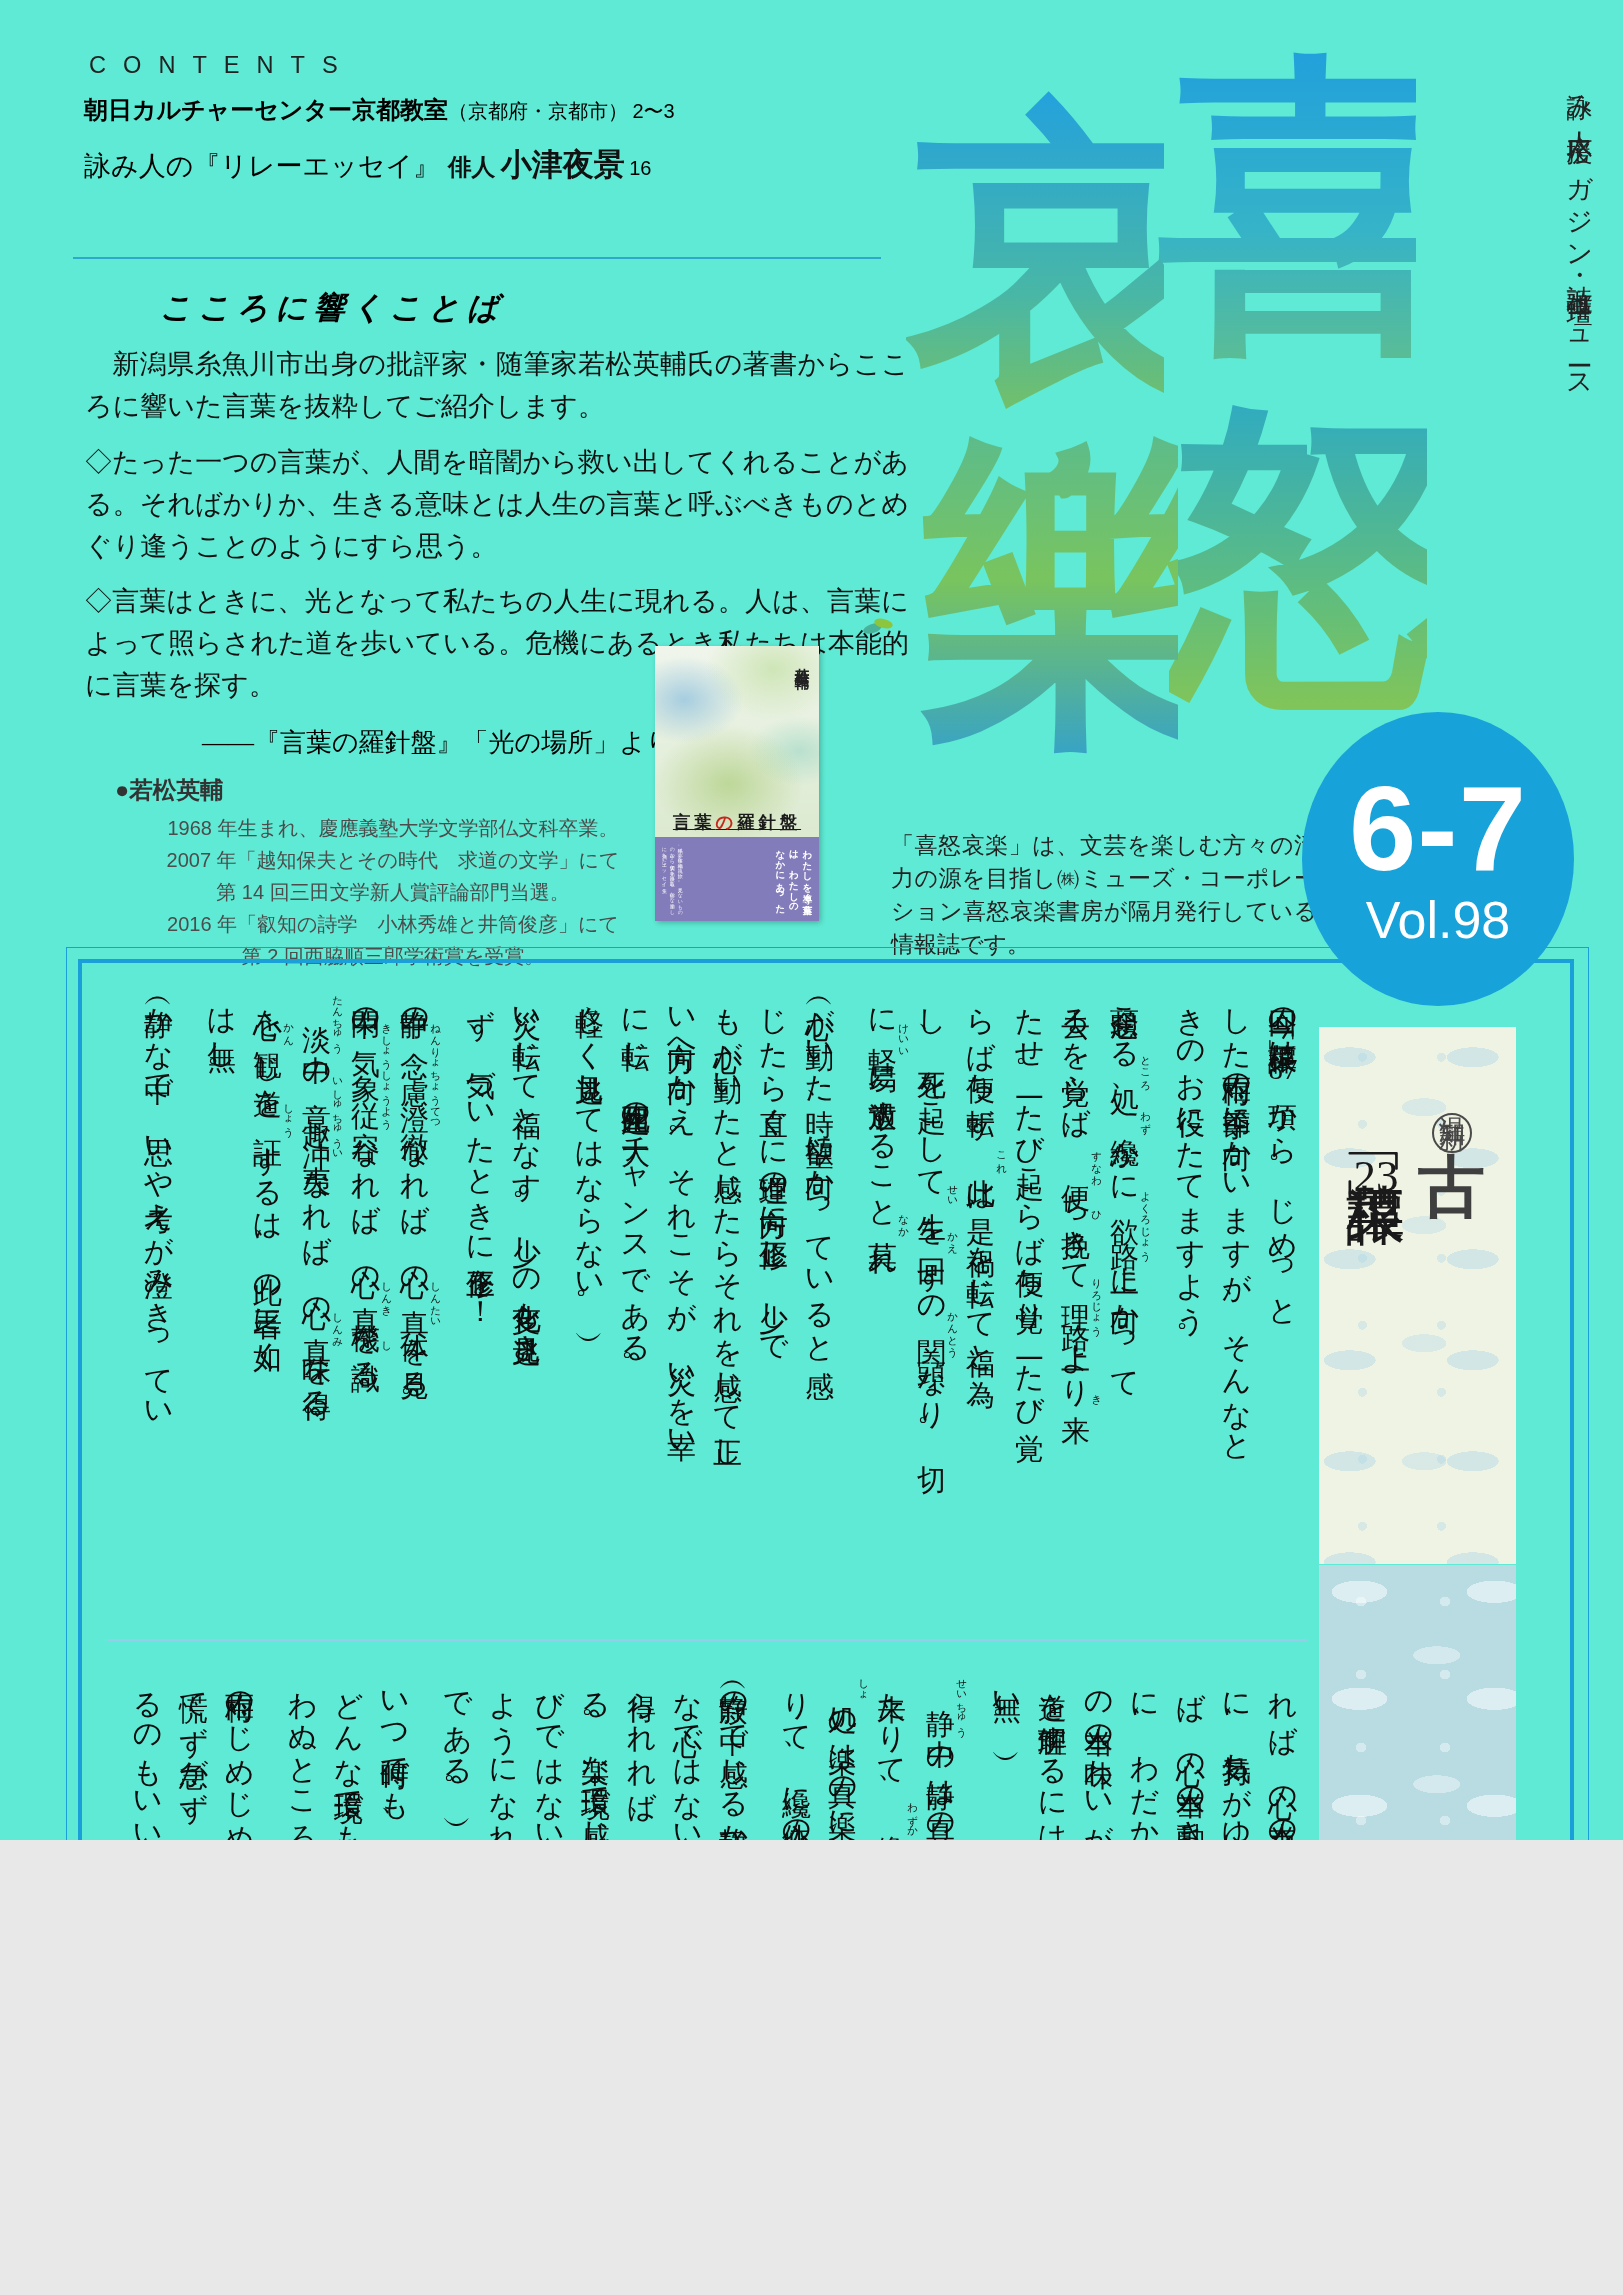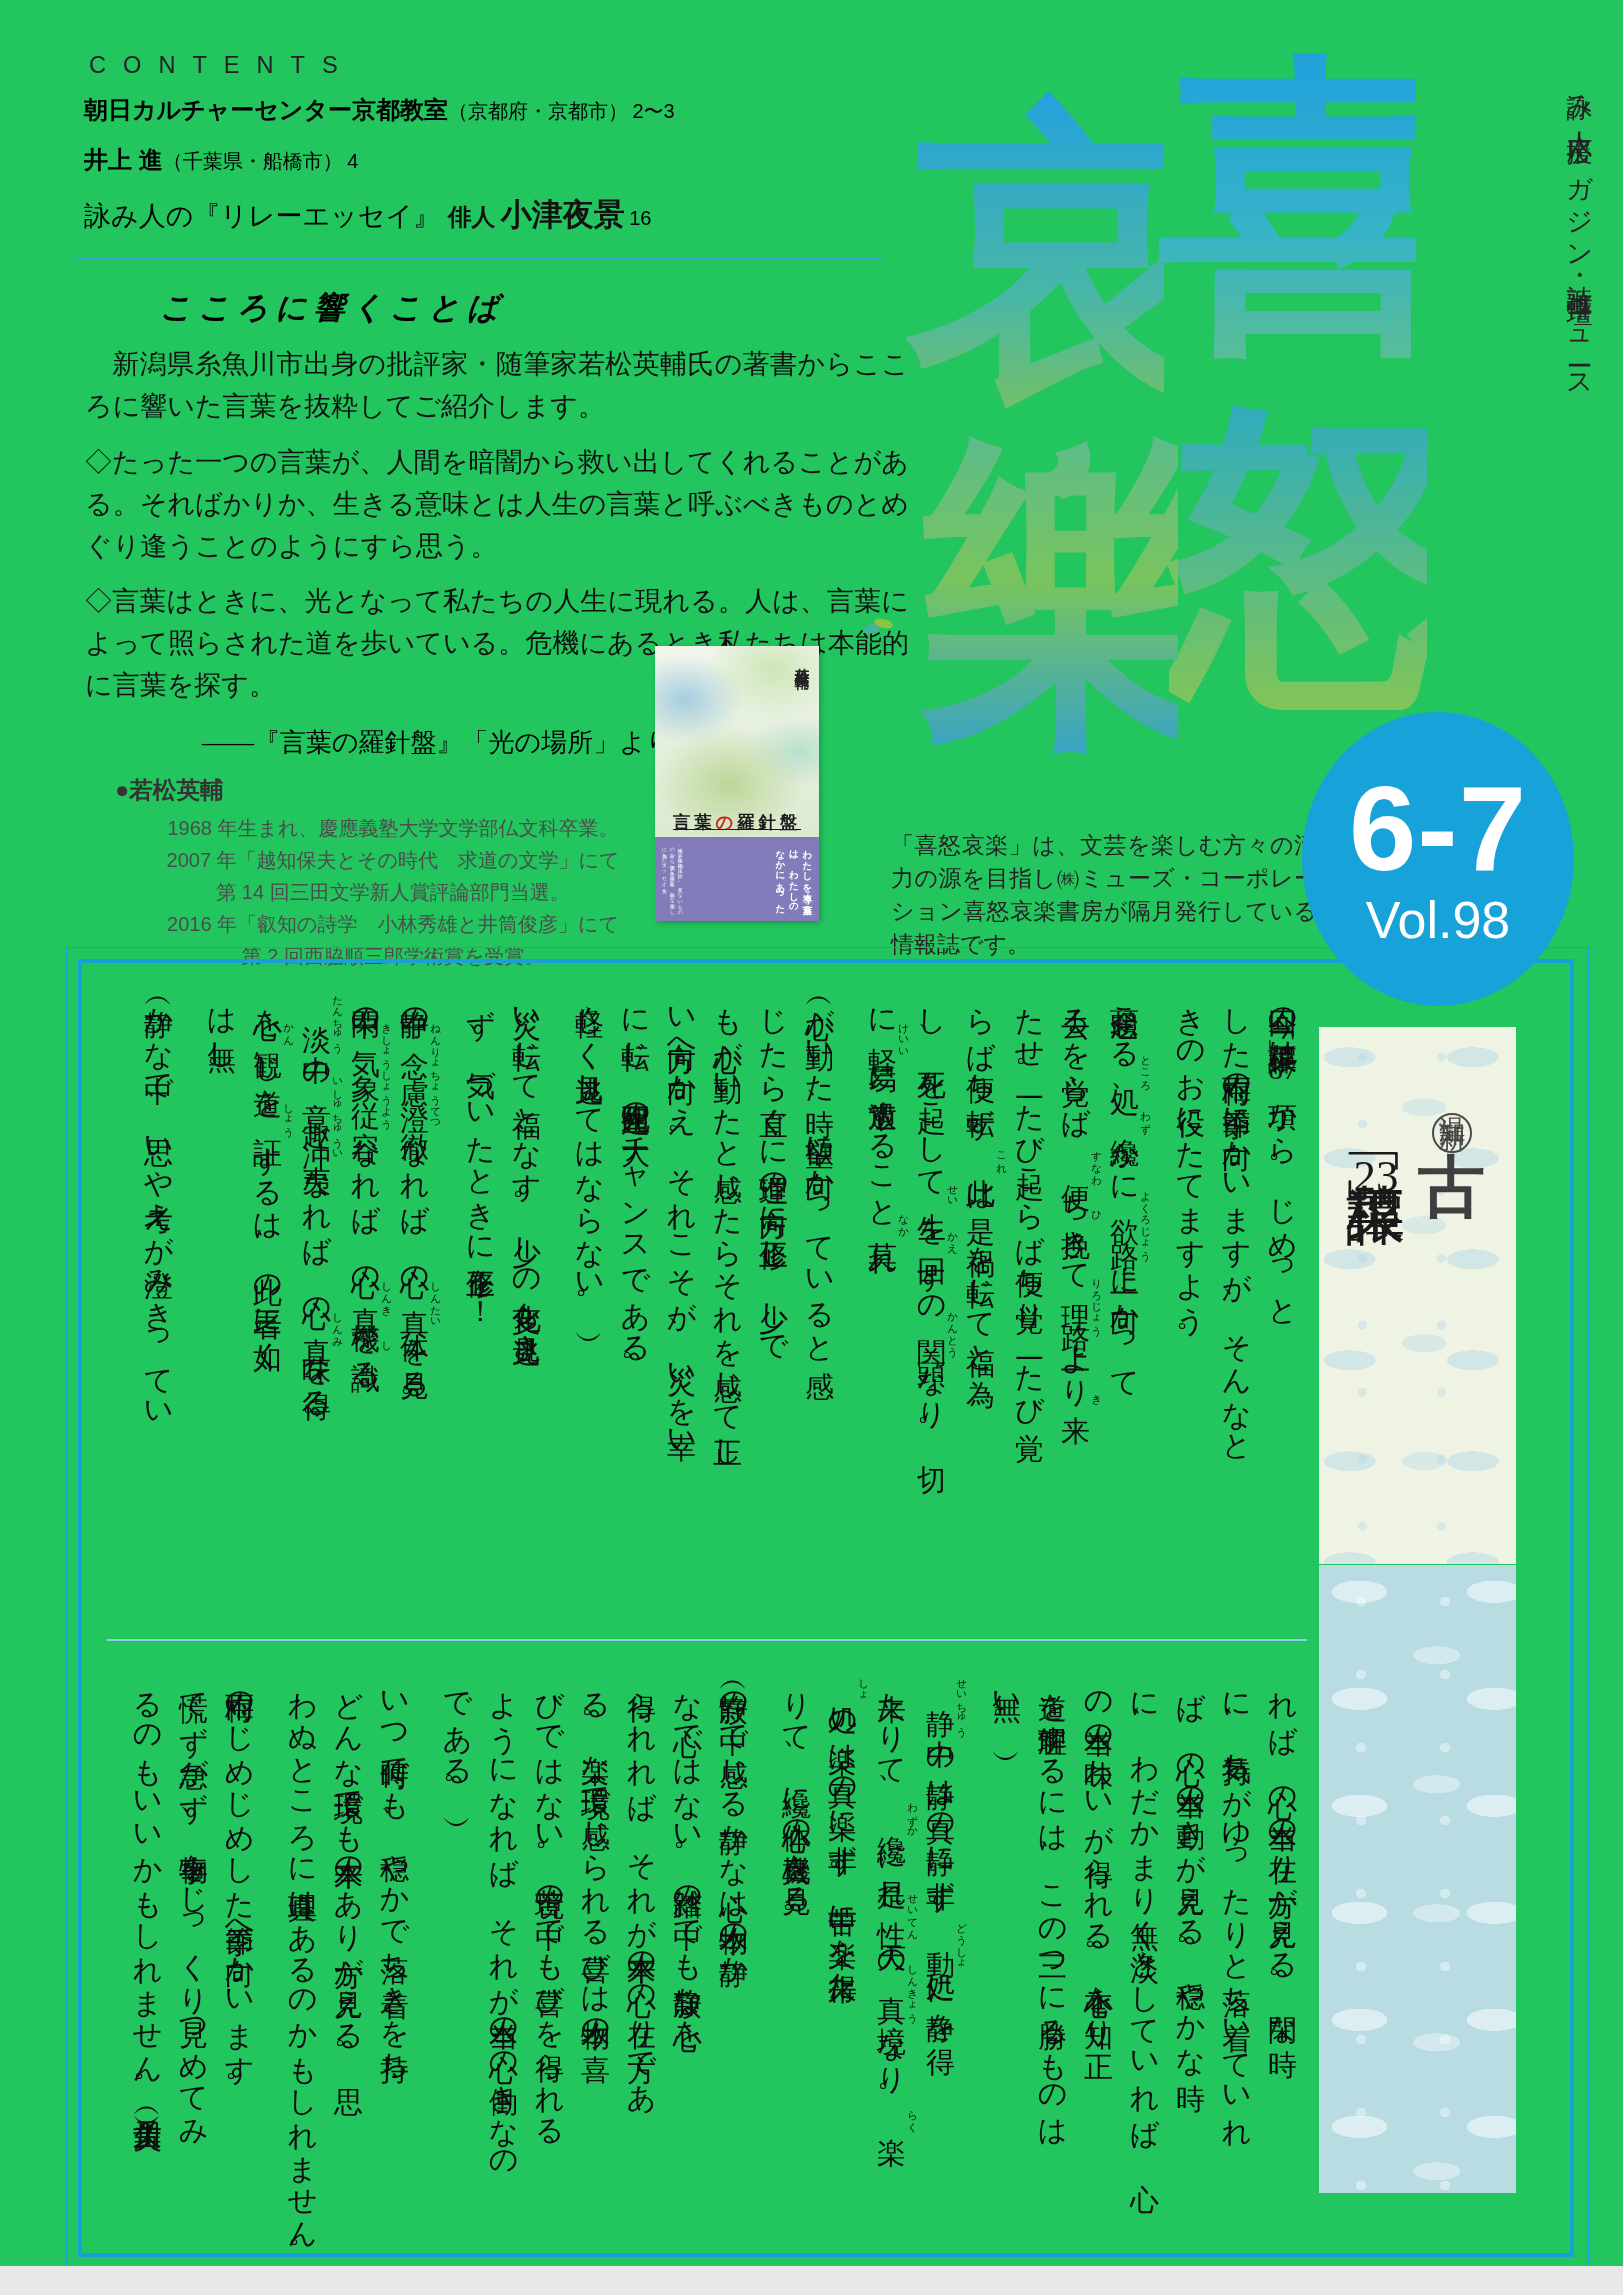--- a/index.html
+++ b/index.html
@@ -1,16 +1,16 @@
 <!DOCTYPE html>
 <html style="font-size:9px"><head>
 <meta charset="utf-8">
 <style>
   html,body{margin:0;padding:0;background:#e8e8e8;}
-  .page{position:relative;width:1623px;height:2266px;background:#22c55e;overflow:hidden;
+  .page{position:relative;width:1623px;height:1840px;background:#5eead4;overflow:hidden;
         font-family:"Liberation Serif", serif;color:#111;}
 
   
   .contents-label{position:absolute;left:89px;top:52px;font-family:"Liberation Sans",sans-serif;
         font-size:23.6px;letter-spacing:17px;color:#222;}
   .contents-list{position:absolute;left:84px;top:94px;width:841px;}
   .c-item{margin-bottom:18px;white-space:nowrap;}
   .c-item .t{font-family:"Liberation Sans",sans-serif;font-weight:700;font-size:24px;color:#000;}
   .c-item .n{font-family:"Liberation Sans",sans-serif;font-size:20px;color:#000;}
   .c-item .p{font-family:"Liberation Sans",sans-serif;font-size:20px;color:#000;margin-left:4.5px;}
@@ -121,21 +121,20 @@
   .mid-divider{position:absolute;left:107px;top:1639px;width:1200px;height:1.7px;background:#93cfe8;z-index:2;}
 </style>
 </head>
 <body>
 
 <div class="page">
 
   <div class="contents-label">CONTENTS</div>
   <div class="contents-list" id="contents-list">
       <div class="c-item"><span class="t">朝日カルチャーセンター京都教室</span><span class="n">（京都府・京都市）</span><span class="p">2〜3</span></div>
-      <div class="c-item"><span class="t">井上 進</span><span class="n">（千葉県・船橋市）</span><span class="p">4</span></div>
       <div class="c-item"><span class="pre">詠み人の『リレーエッセイ』</span><span class="role">俳人</span><span class="auth">小津夜景</span><span class="p">16</span></div>
     </div>
   <div class="contents-rule"></div>
 
   <div class="f-heading">こころに響くことば</div>
   <div class="f-body" id="feature-body">
       <p>　新潟県糸魚川市出身の批評家・随筆家若松英輔氏の著書からこころに響いた言葉を抜粋してご紹介します。</p>
       <p>◇たった一つの言葉が、人間を暗闇から救い出してくれることがある。そればかりか、生きる意味とは人生の言葉と呼ぶべきものとめぐり逢うことのようにすら思う。</p>
       <p>◇言葉はときに、光となって私たちの人生に現れる。人は、言葉によって照らされた道を歩いている。危機にあるとき私たちは本能的に言葉を探す。</p>
     </div>

